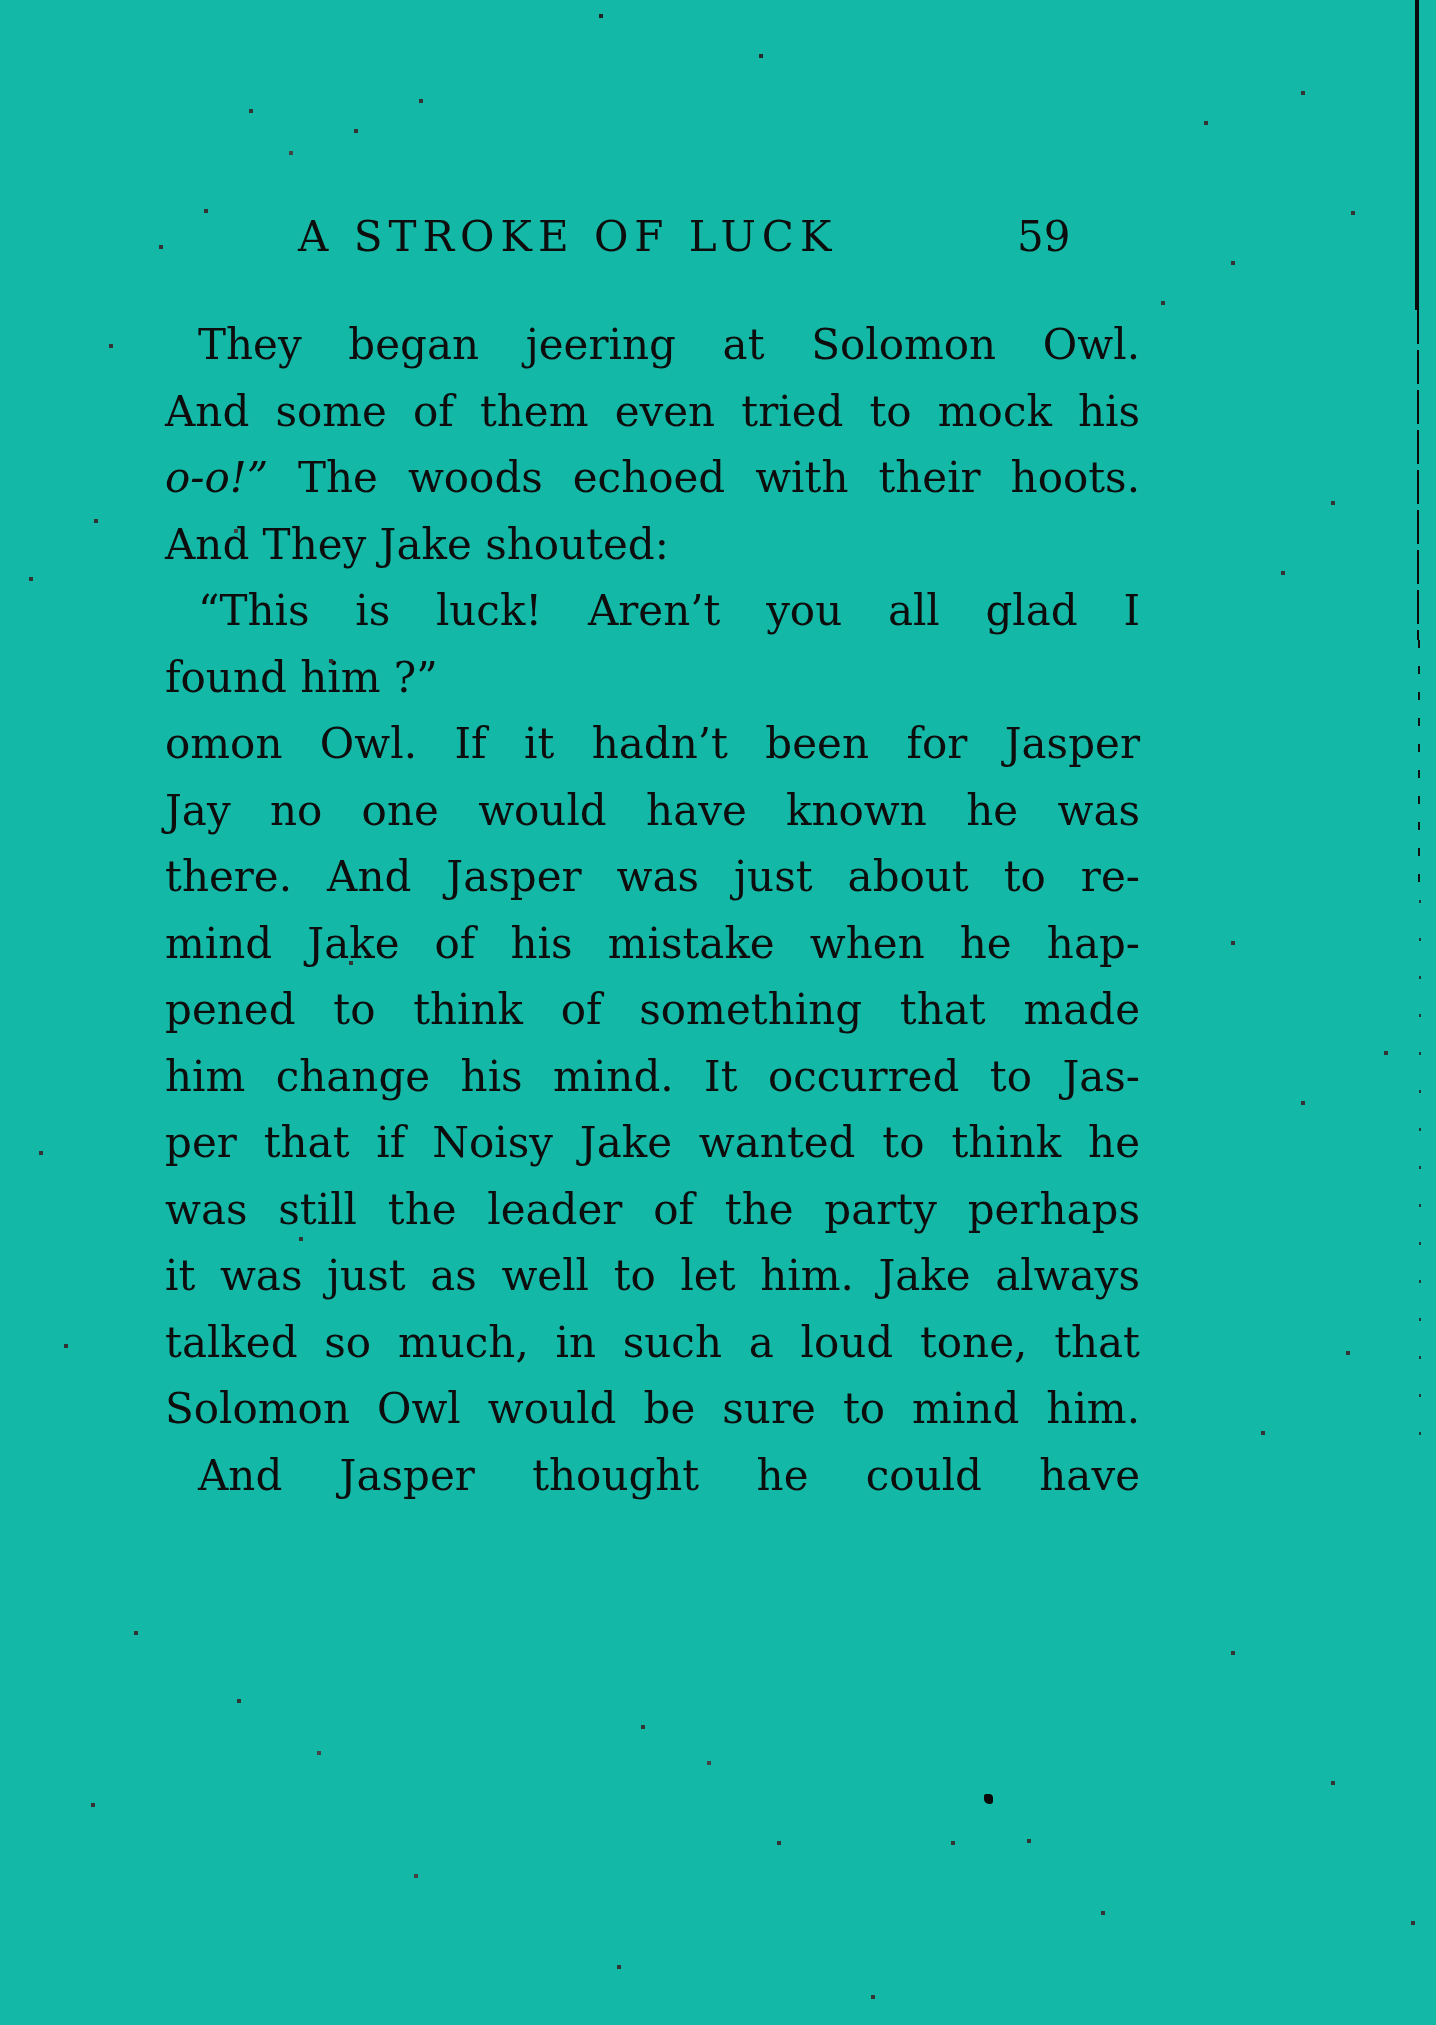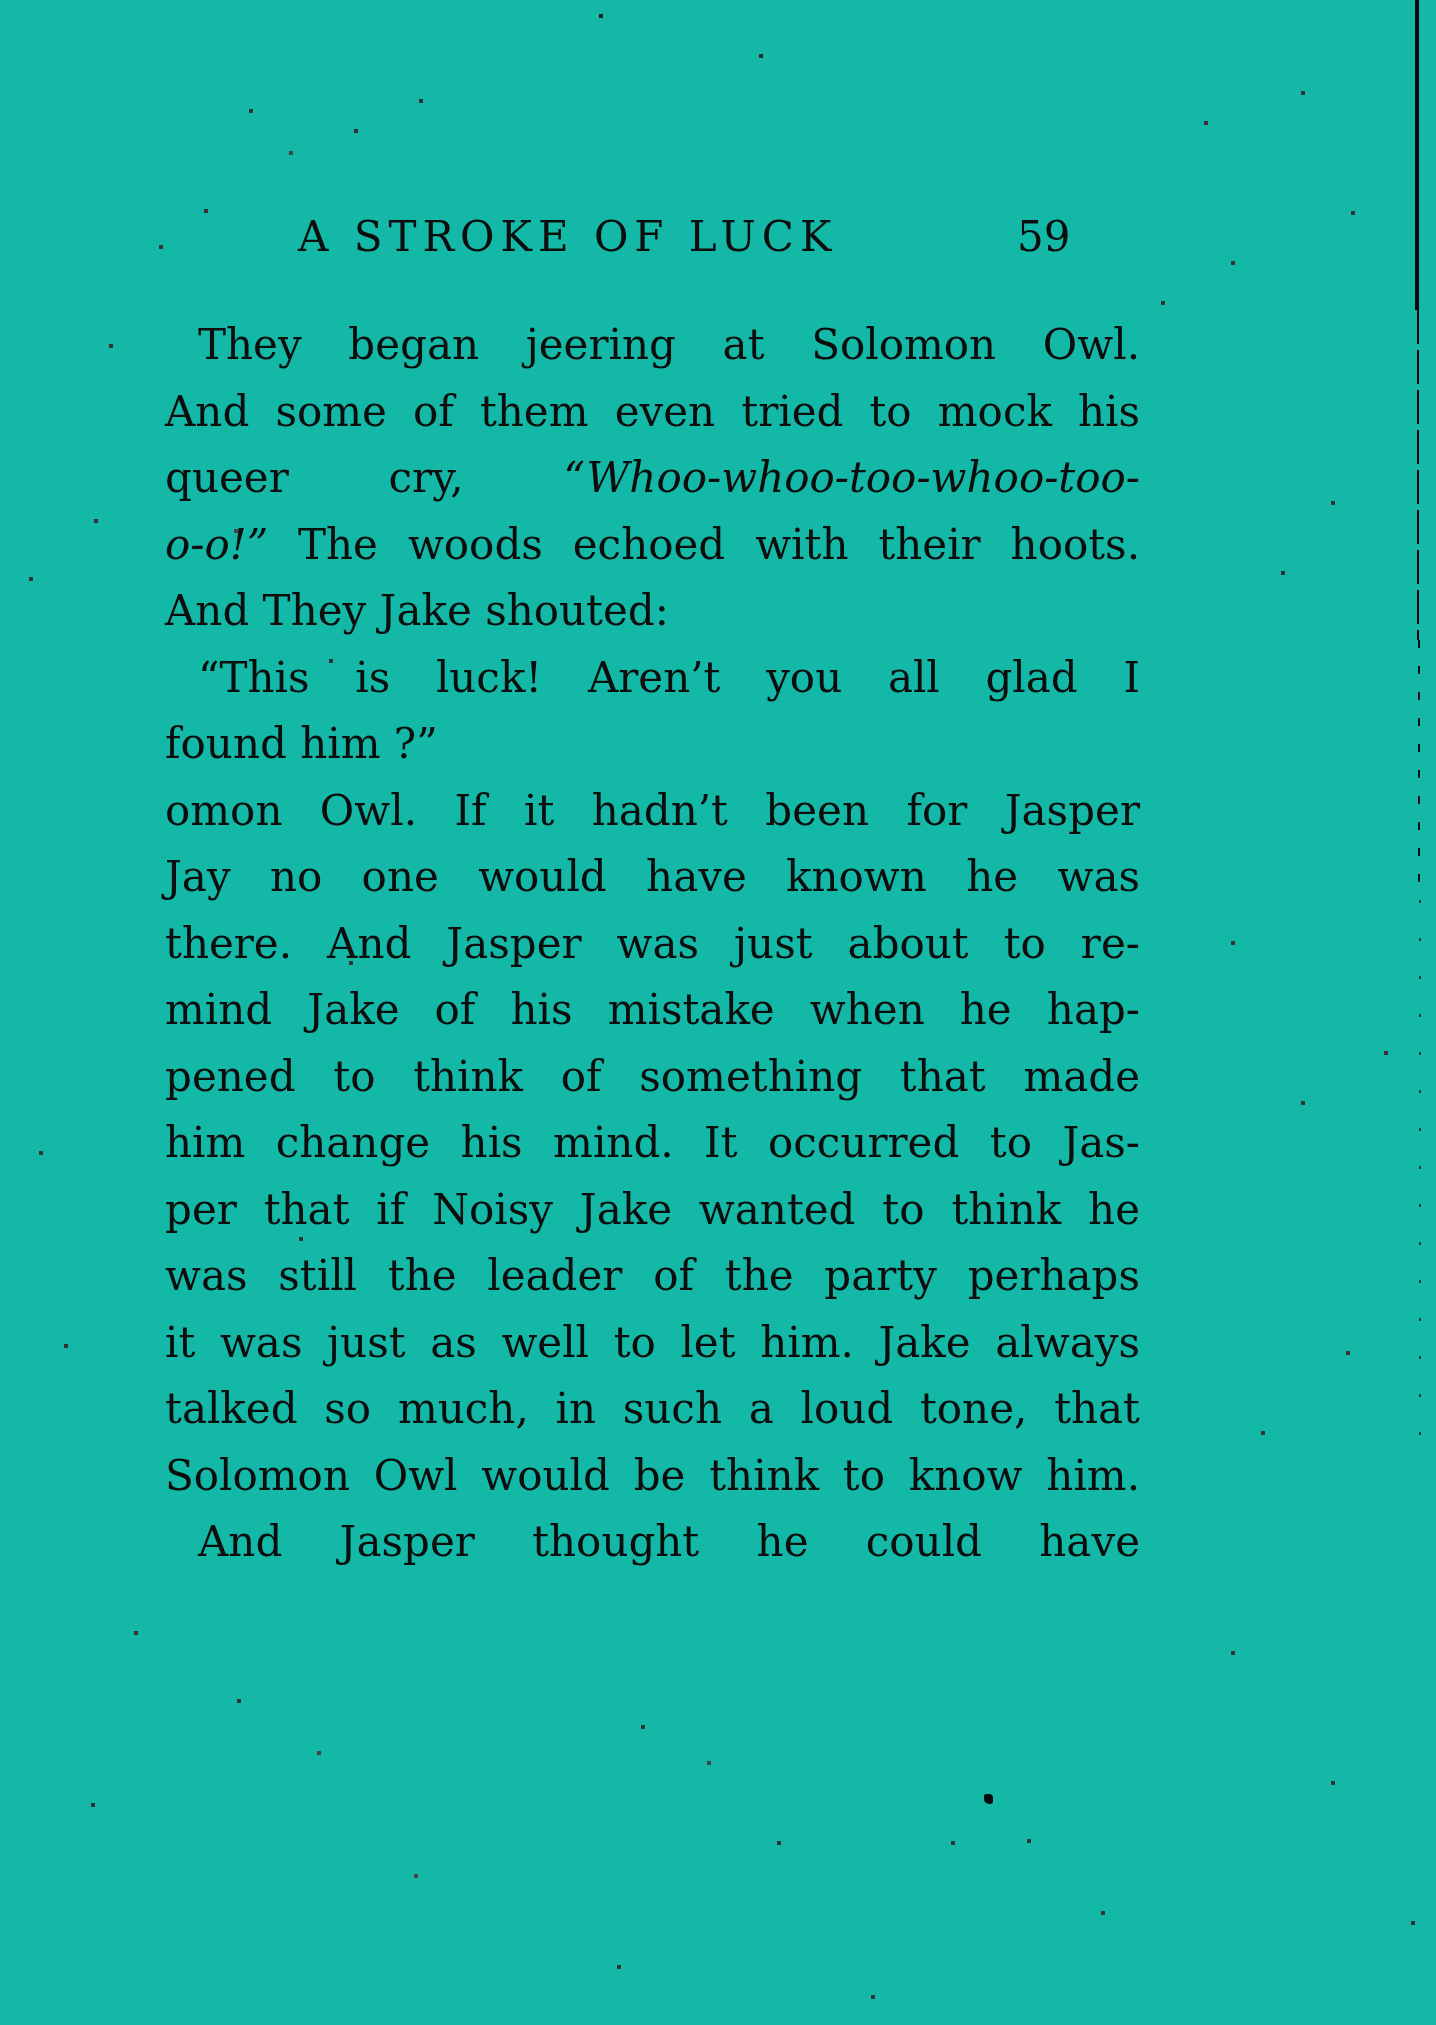--- a/index.html
+++ b/index.html
@@ -100,36 +100,35 @@
 <div class="page">
 
   <div class="header-row">
     <span class="chapter-title">A STROKE OF LUCK</span>
     <span class="page-number">59</span>
   </div>
 
   <div class="text-block">
       <div class="line just indent"><span>They began jeering at Solomon Owl.</span></div>
       <div class="line just"><span>And some of them even tried to mock his</span></div>
-      <div class="line just"><span>queer cry, </span><span class="it">“Whoo-whoo-too-whoo-too-</span></div>
       <div class="line just"><span class="it">o-o!”</span><span>  The woods echoed with their hoots.</span></div>
       <div class="line left"><span>And They Jake shouted:</span></div>
       <div class="line just indent"><span>“This is luck!  Aren’t you all glad I</span></div>
       <div class="line left"><span>found him ?”</span></div>
       <div class="line just"><span>omon Owl.  If it hadn’t been for Jasper</span></div>
       <div class="line just"><span>Jay no one would have known he was</span></div>
       <div class="line just"><span>there.  And Jasper was just about to re-</span></div>
       <div class="line just"><span>mind Jake of his mistake when he hap-</span></div>
       <div class="line just"><span>pened to think of something that made</span></div>
       <div class="line just"><span>him change his mind.  It occurred to Jas-</span></div>
       <div class="line just"><span>per that if Noisy Jake wanted to think he</span></div>
       <div class="line just"><span>was still the leader of the party perhaps</span></div>
       <div class="line just"><span>it was just as well to let him.  Jake always</span></div>
       <div class="line just"><span>talked so much, in such a loud tone, that</span></div>
-      <div class="line just"><span>Solomon Owl would be think to know him.</span></div>
+      <div class="line just"><span>Solomon Owl would be sure to mind him.</span></div>
       <div class="line just indent"><span>And Jasper thought he could have</span></div>
     </div>
 
   <div>
     <div class="edge-solid"></div>
     <div class="edge-thin"></div>
     <div class="edge-dashed"></div>
     <div class="edge-dots"></div>
   </div>
 

